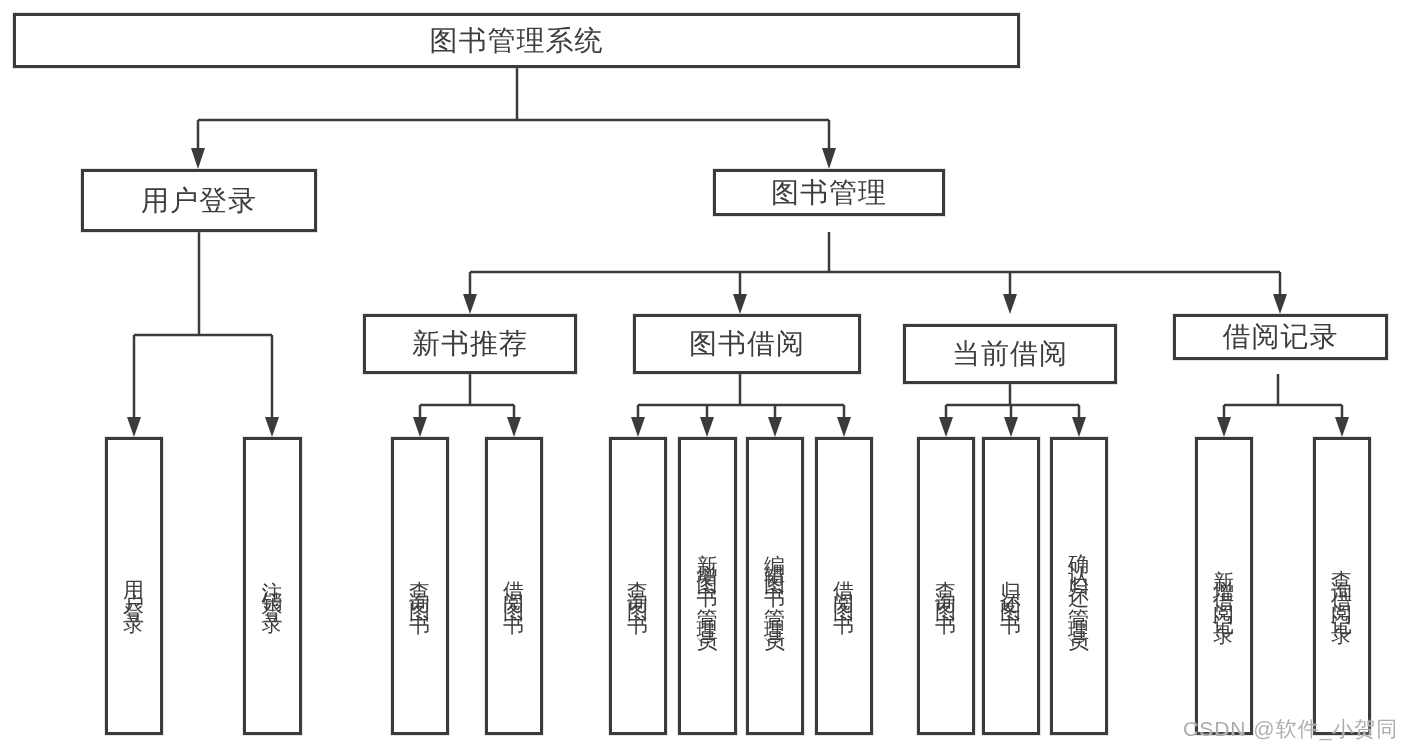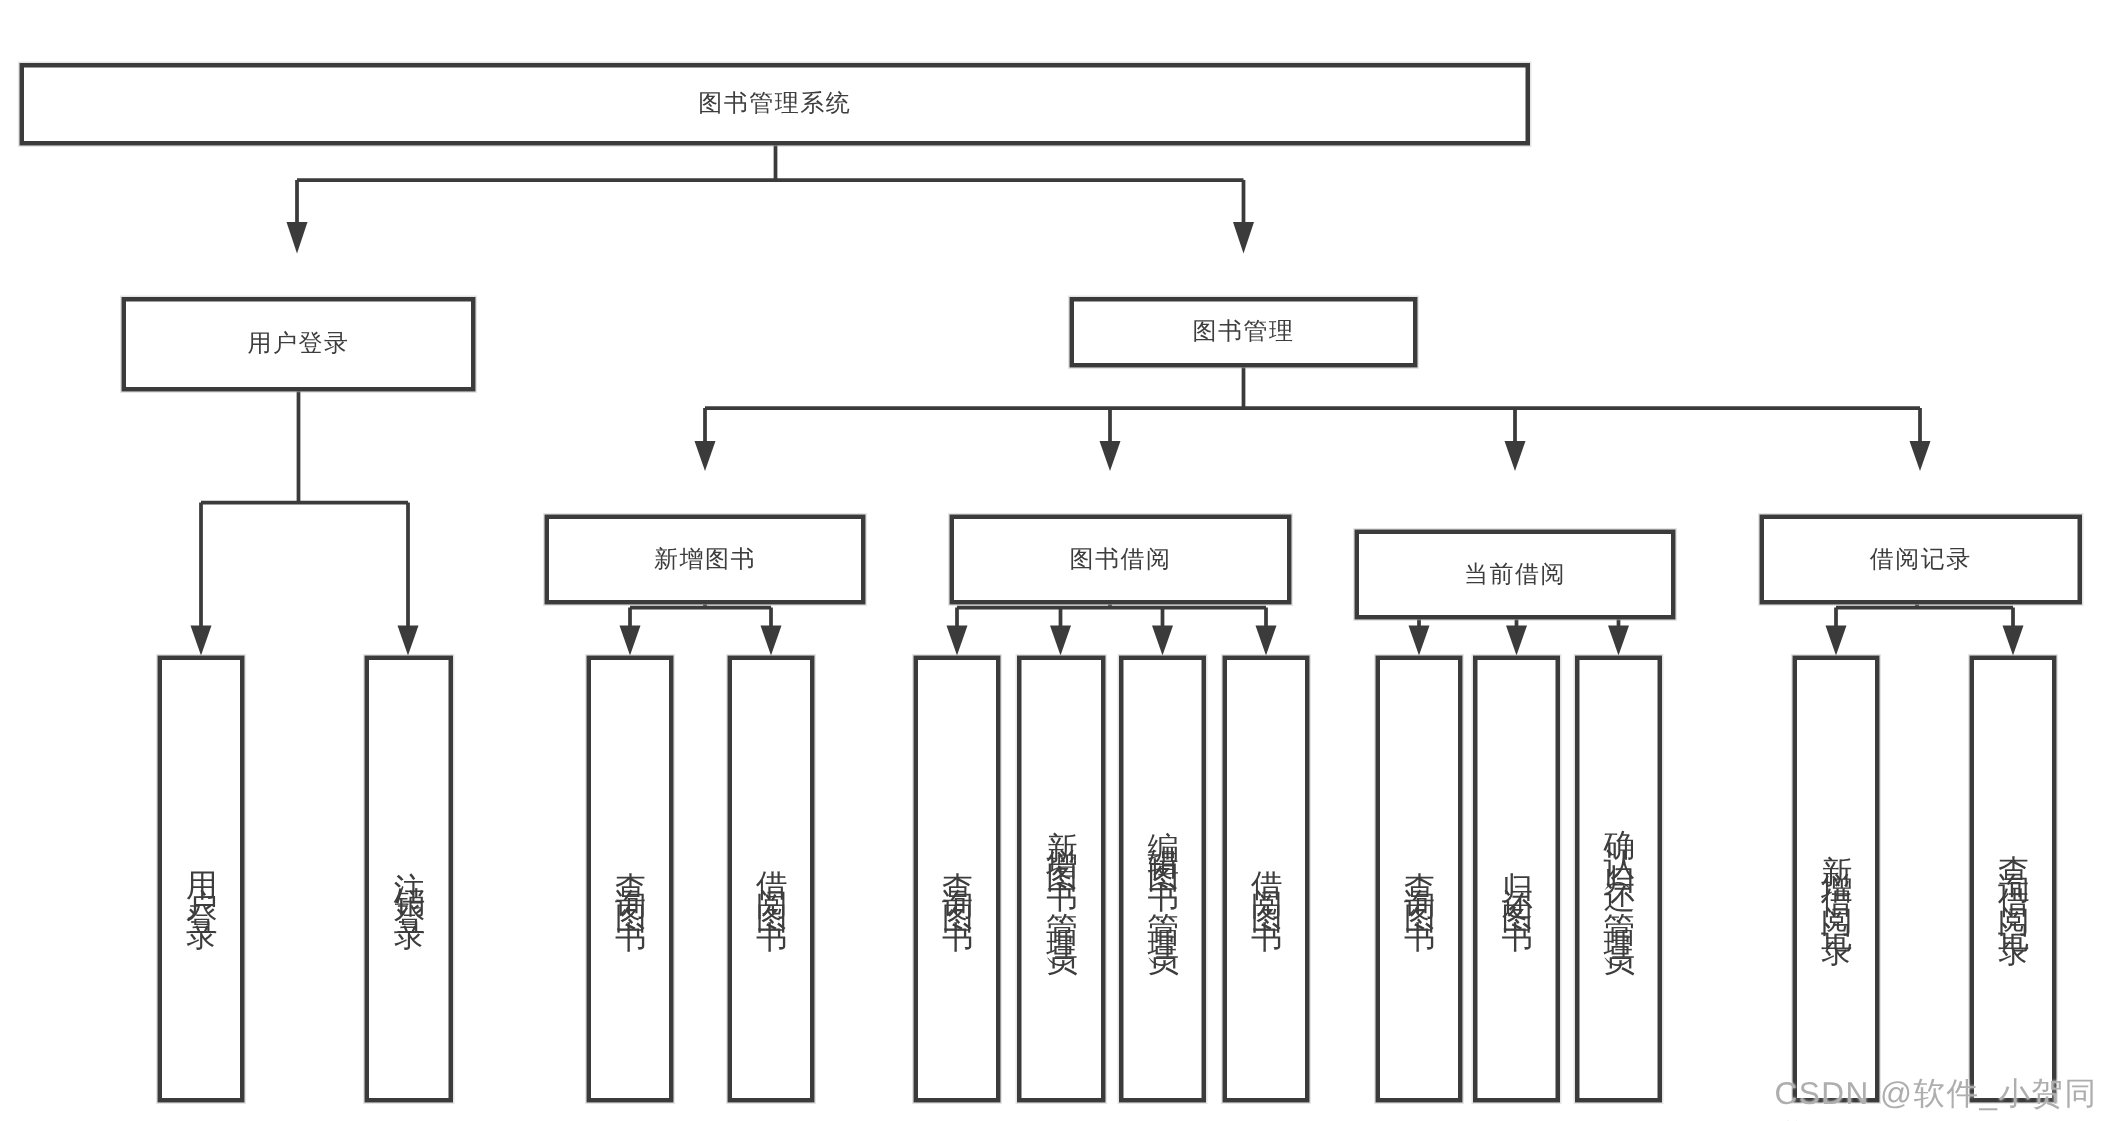--- a/index.html
+++ b/index.html
@@ -5,23 +5,22 @@
   html,body{margin:0;padding:0;background:#fff;}
   .stage{
     position:relative;width:1405px;height:747px;background:#ffffff;overflow:hidden;
     font-family:"Liberation Sans","DejaVu Sans",sans-serif;
   }
   .wires{position:absolute;left:0;top:0;z-index:1;}
   .node{
     position:absolute;z-index:2;box-sizing:border-box;
     border:3px solid #3b3b3b;background:#fff;
     display:flex;align-items:center;justify-content:center;
-    font-size:16px;color:#3d3d3d;letter-spacing:1px;
+    font-size:28px;color:#3d3d3d;letter-spacing:1px;
     box-shadow:0 0 0 1px rgba(150,150,150,.25);
-    margin-top:29px;
   }
   .vnode{
     position:absolute;z-index:2;box-sizing:border-box;
     top:437px;height:298px;width:58px;
     border:3px solid #3b3b3b;background:#fff;
     display:flex;align-items:center;justify-content:center;
     box-shadow:0 0 0 1px rgba(150,150,150,.25);
   }
   .vtext{
     writing-mode:vertical-lr;text-orientation:mixed;
@@ -110,29 +109,29 @@
   </div>
 
   <div class="node" style="left:81px;top:169px;width:236px;height:63px">
     <span>用户登录</span>
   </div>
   <div class="node" style="left:713px;top:169px;width:232px;height:47px">
     <span>图书管理</span>
   </div>
 
   <div class="node" style="left:363px;top:314px;width:214px;height:60px">
-    <span>新增图书</span>
+    <span>新书推荐</span>
   </div>
   <div class="node" style="left:633px;top:314px;width:228px;height:60px">
     <span>图书借阅</span>
   </div>
   <div class="node" style="left:903px;top:324px;width:214px;height:60px">
     <span>当前借阅</span>
   </div>
-  <div class="node" style="left:1173px;top:314px;width:215px;height:60px">
+  <div class="node" style="left:1173px;top:314px;width:215px;height:46px">
     <span>借阅记录</span>
   </div>
 
   <div class="vnode" style="left:105px">
     <span class="vtext">用户登录</span>
   </div>
   <div class="vnode" style="left:243px;width:59px">
     <span class="vtext">注销登录</span>
   </div>
   <div class="vnode" style="left:391px">

